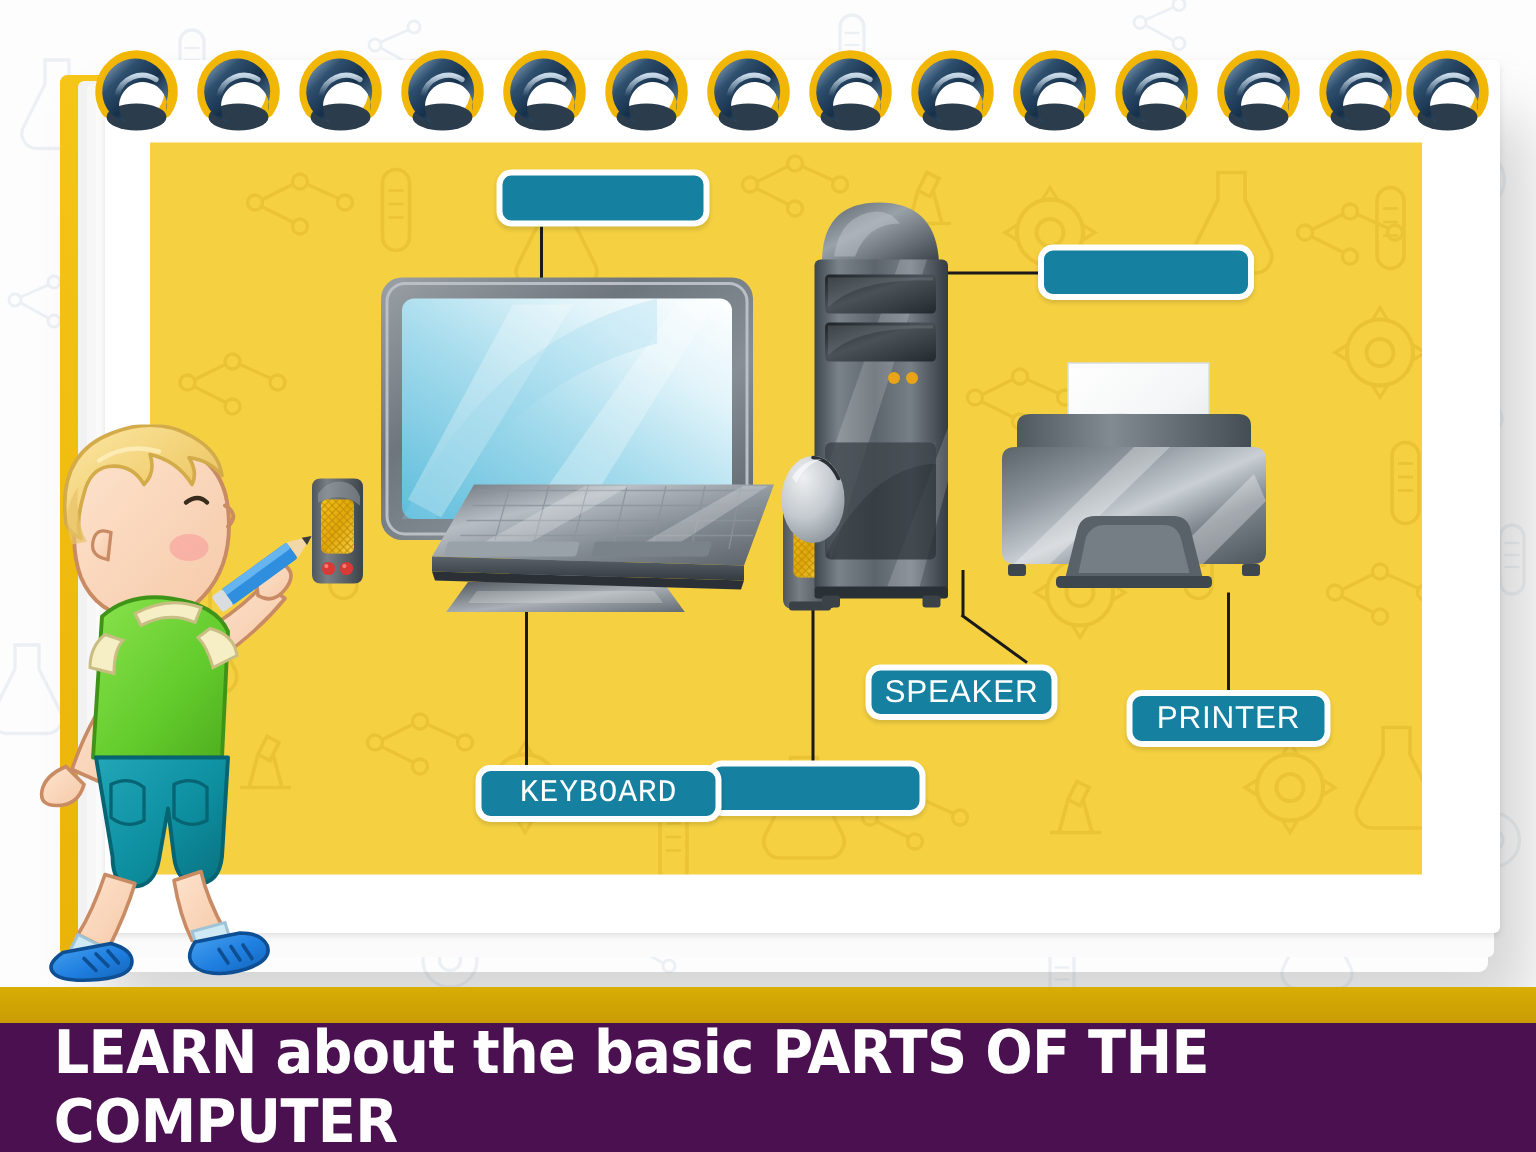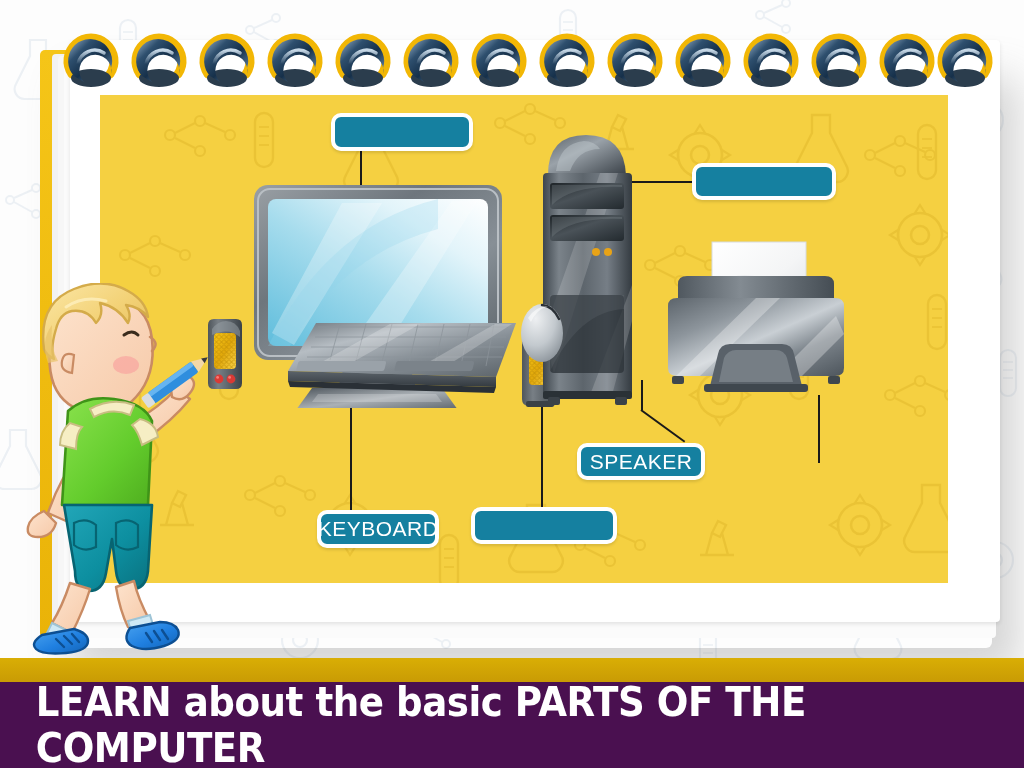--- a/index.html
+++ b/index.html
@@ -464,30 +464,33 @@
     </svg>
 
     <div class="label" style="left:231px;top:18px;width:142px;height:38px;">
       <span></span>
     </div>
 
     <div class="label" style="left:592px;top:68px;width:144px;height:37px;">
       <span></span>
     </div>
 
+    <div class="label" style="left:651px;top:365px;width:136px;height:38px;">
+      <span>PRINTER</span>
+    </div>
 
     <div class="label" style="left:477px;top:348px;width:128px;height:37px;">
       <span>SPEAKER</span>
     </div>
 
     <div class="label" style="left:371px;top:412px;width:146px;height:37px;">
       <span></span>
     </div>
 
-    <div class="label" style="left:217px;top:415px;width:122px;height:38px;">
+    <div class="label" style="left:217px;top:415px;width:164px;height:38px;font-family:Liberation Mono, monospace;">
       <span>KEYBOARD</span>
     </div>
   </div>
 
   <svg style="position:absolute;left:4px;top:283px;width:230px;height:372px;" viewBox="0 0 230 372" xmlns="http://www.w3.org/2000/svg">
     <defs>
       <linearGradient id="hairG" x1="0" y1="0" x2="1" y2="1">
         <stop offset="0%" stop-color="#fbe7a6"></stop>
         <stop offset="50%" stop-color="#f3d277"></stop>
         <stop offset="100%" stop-color="#e0b655"></stop>

